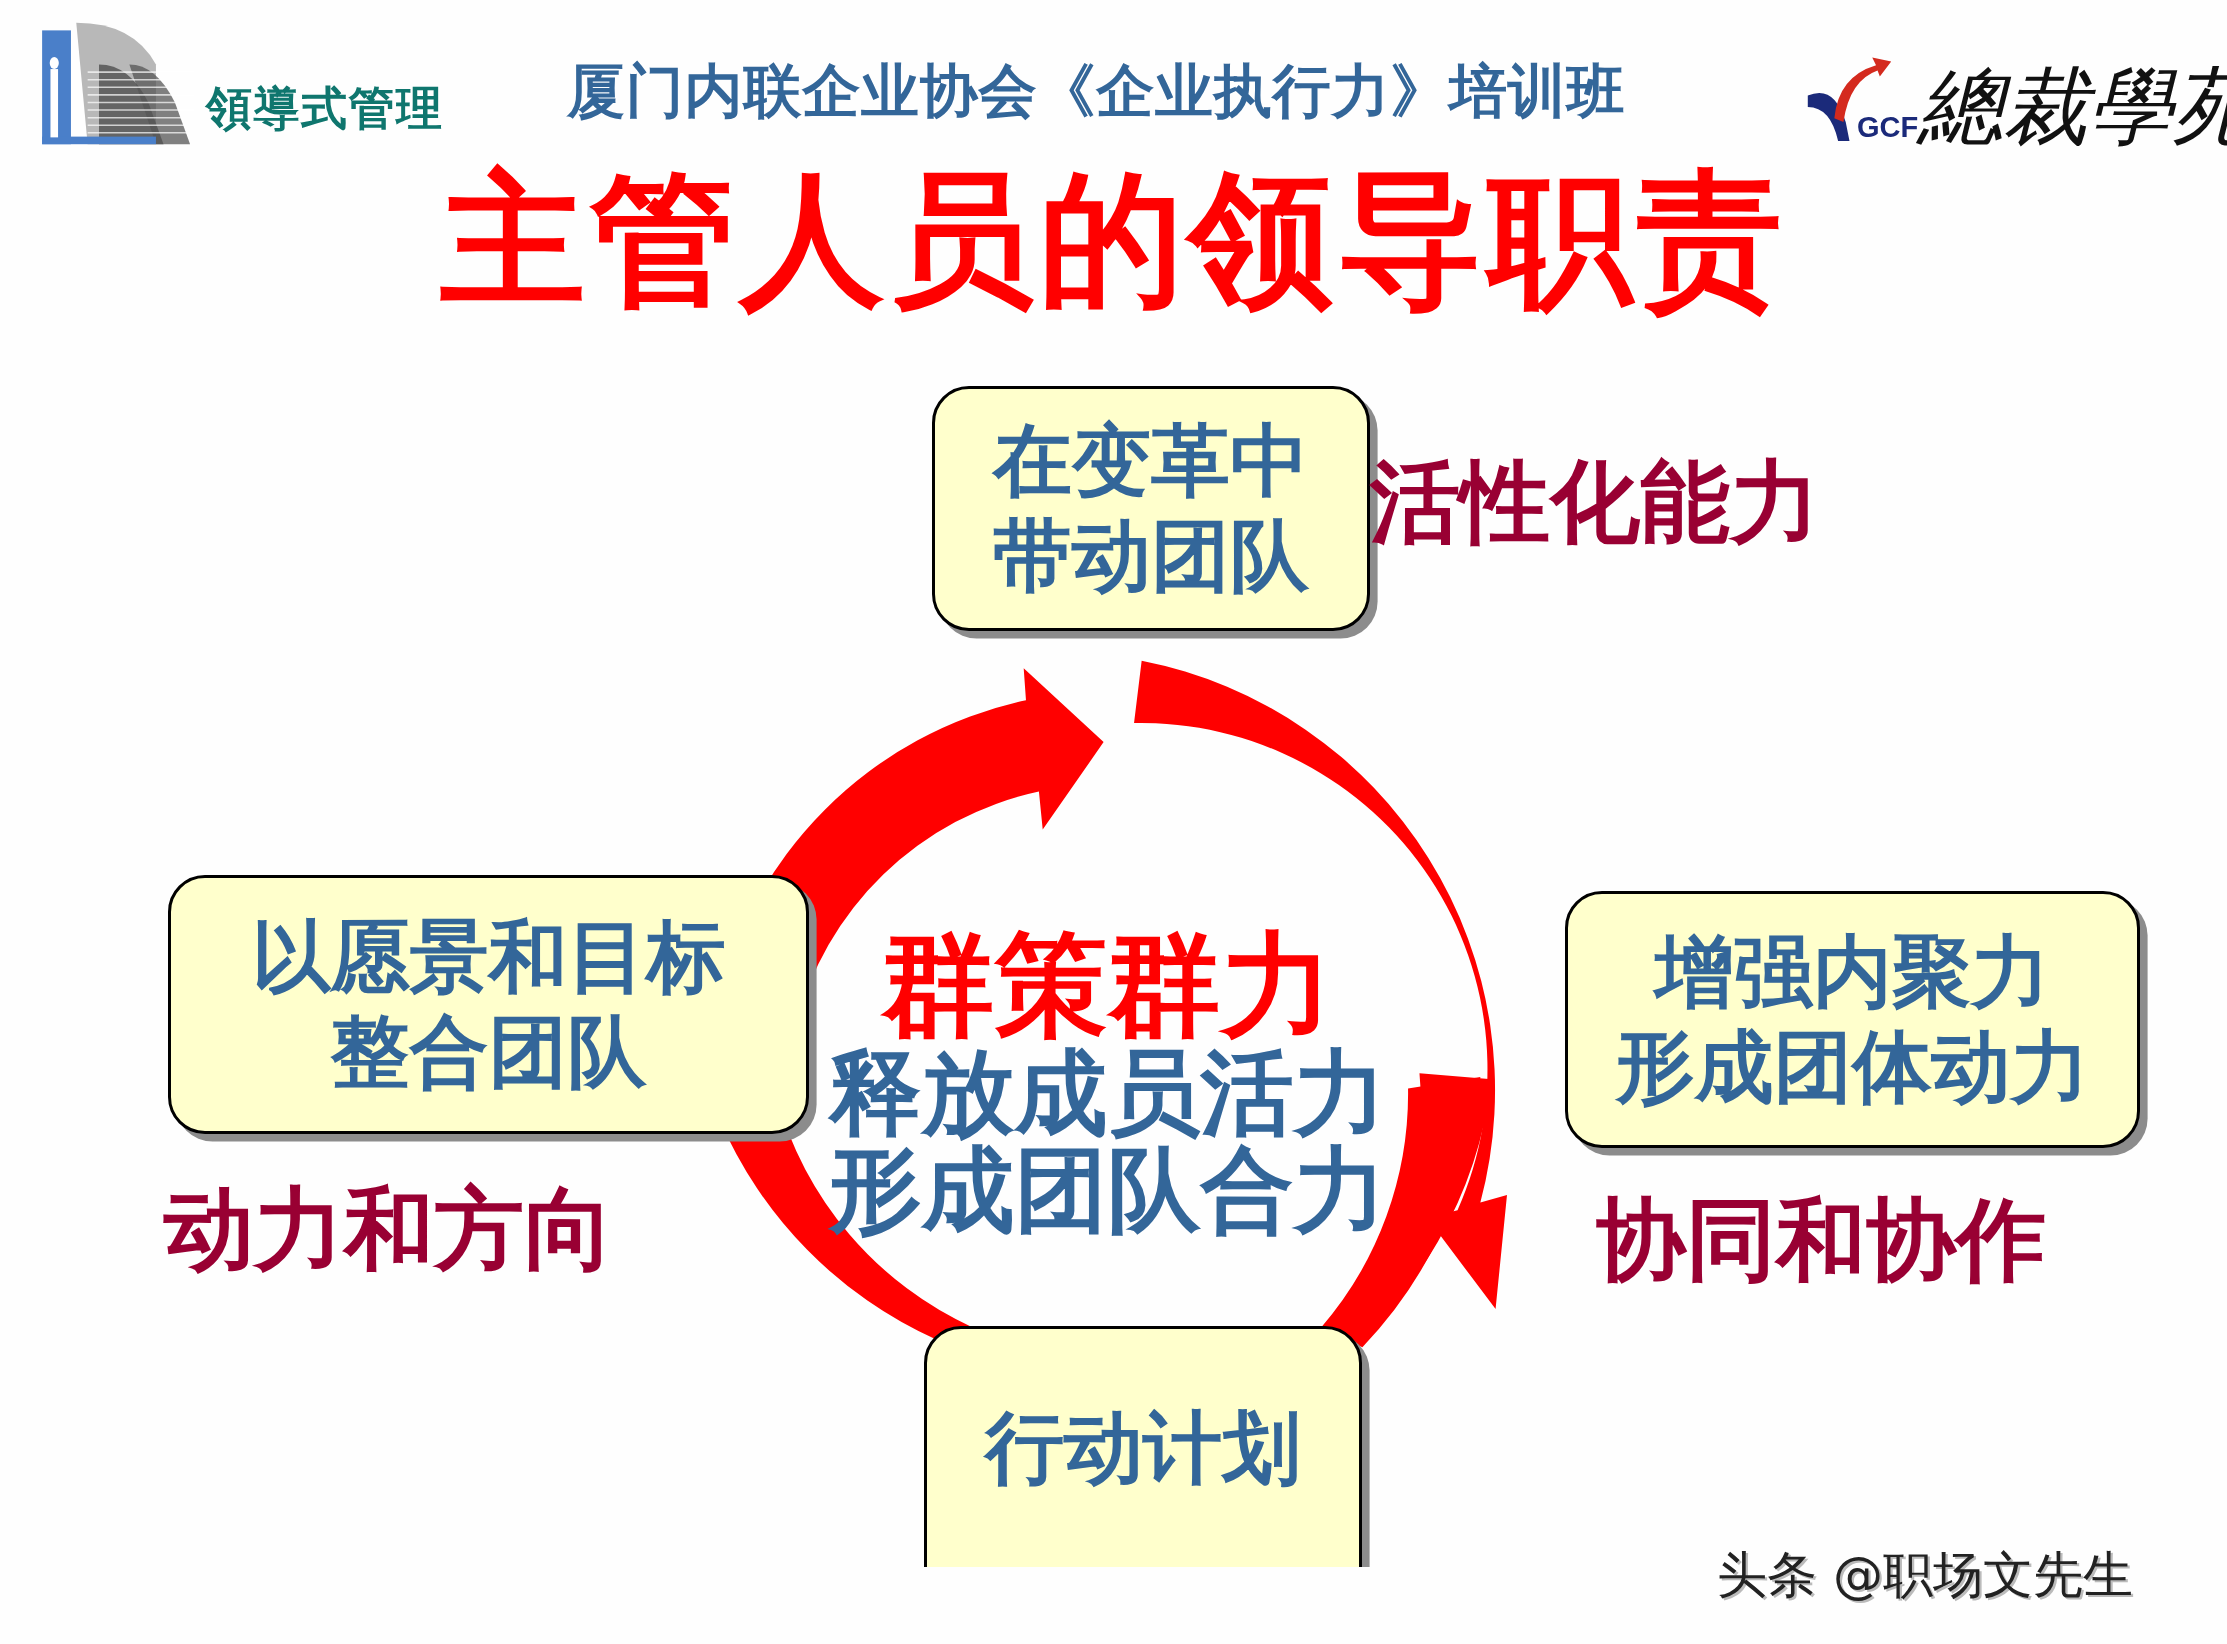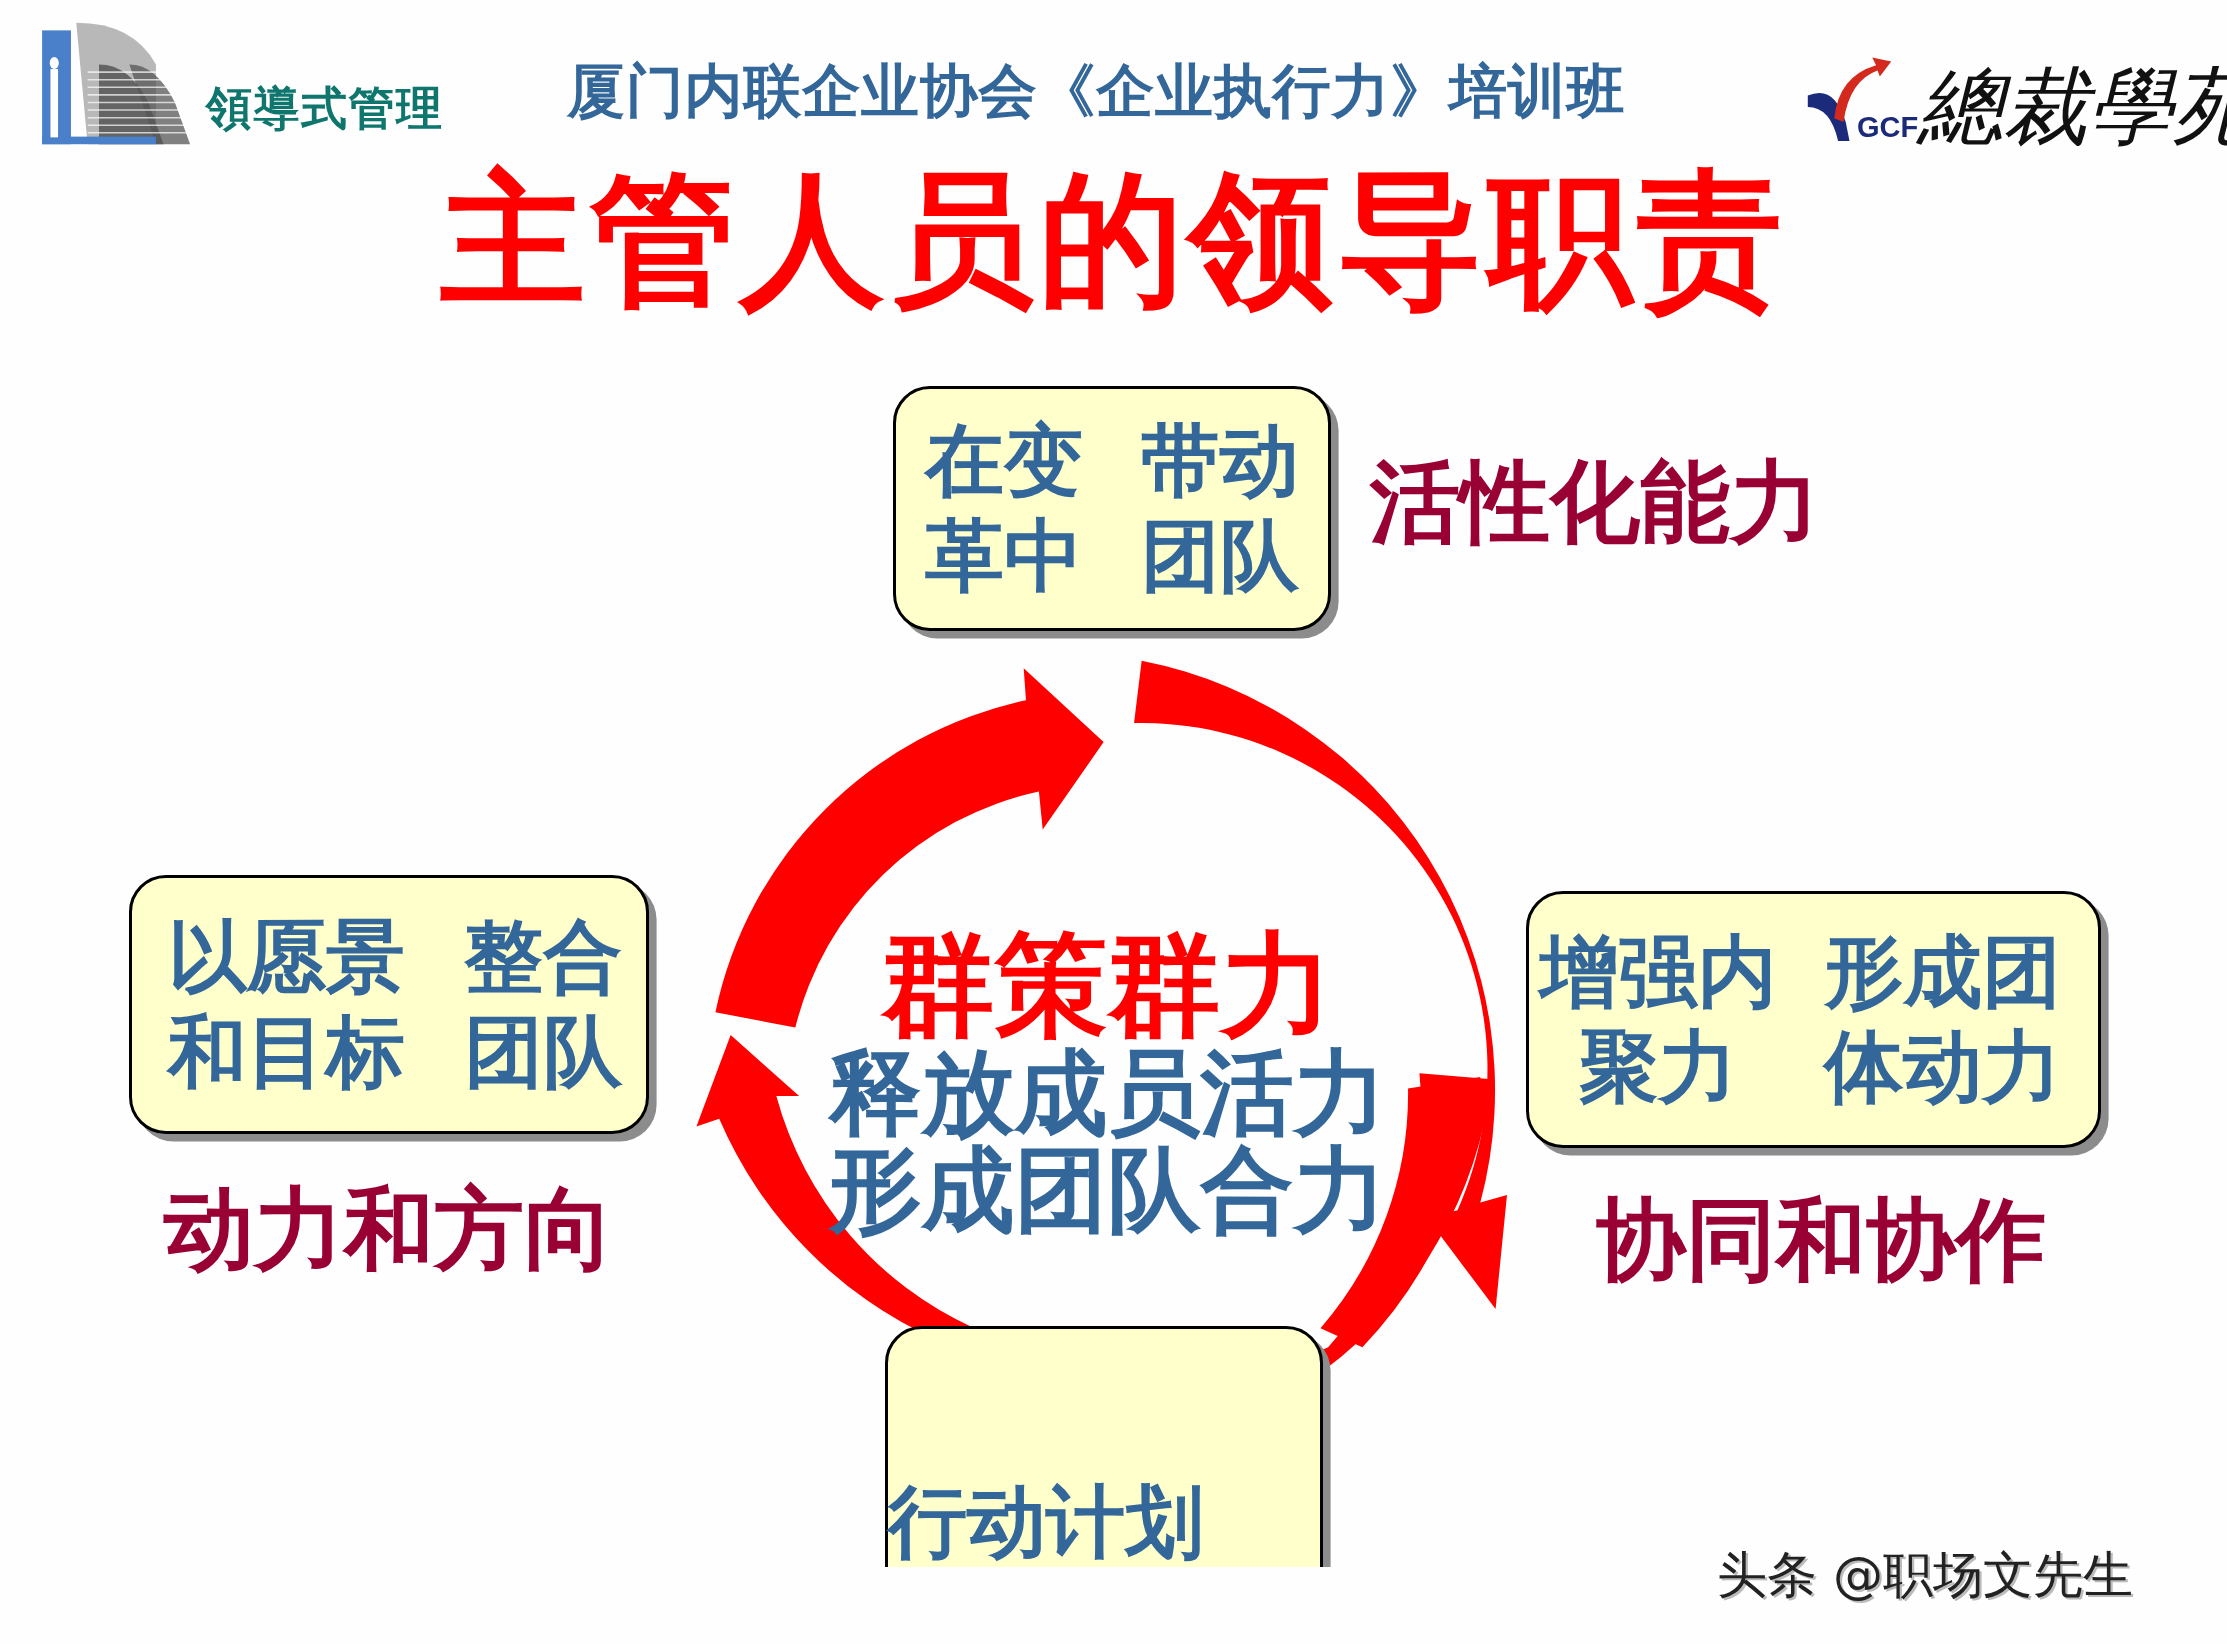--- a/index.html
+++ b/index.html
@@ -8,24 +8,24 @@
   .abs { position:absolute; }
   .logo-left { left:42px; top:19px; width:426px; height:129px; }
   .logo-left .mark { position:absolute; left:0; top:0; width:152px; height:129px; }
   .logo-left .text { position:absolute; left:164px; top:59px; font-size:46px; font-weight:bold; color:#0f766e; letter-spacing:1.5px; white-space:nowrap; }
   .header-title { left:567px; top:53px; font-size:58px; font-weight:bold; color:#336699; white-space:nowrap; letter-spacing:0.8px; }
   .logo-right { left:1804px; top:46px; width:396px; height:99px; }
   .logo-right .gcf { position:absolute; left:53px; top:65px; font-size:29px; font-weight:bold; color:#1b2a7a; font-family:"Liberation Sans", sans-serif;text-align:right; }
   .logo-right .calli { position:absolute; left:114px; top:3.8px; font-size:85px; font-family:"DejaVu Serif", serif; color:#111; font-style:italic; white-space:nowrap; }
   .main-title { left:0; width:2227px; text-align:center; top:167px; font-size:145px; font-weight:bold; color:#ff0000; letter-spacing:4.6px; line-height:1; }
   .box { position:absolute; background:#ffffcc; border:3.8px solid #000; border-radius:37px;
-         box-shadow:7.6px 7.6px 0 #8c8c8c; box-sizing:border-box; display:flex; flex-direction:row;
-         align-items:center; justify-content:center; color:#336699; font-weight:bold; text-align:center; line-height:1.2; }
+         box-shadow:7.6px 7.6px 0 #8c8c8c; box-sizing:border-box; display:flex; flex-direction:column;
+         align-items:center; justify-content:center; color:#336699; font-weight:bold; text-align:center; line-height:1.2;margin-left:39px; }
   .box-top { left:893px; top:386px; width:438px; height:245px; font-size:79px; }
-  .box-left { left:129px; top:875px; width:520px; height:259px; font-size:79px; }
+  .box-left { left:129px; top:875px; width:641px; height:259px; font-size:79px; }
   .box-right { left:1526px; top:891px; width:575px; height:257px; font-size:79px; }
   .box-bottom { left:885px; top:1326px; width:438px; height:320px; font-size:79px; justify-content:flex-start; padding-top:72px; }
   .bottom-cut { left:837px; top:1567px; width:533px; height:84px; background:#fefefe; }
   .label { font-size:90px; font-weight:bold; color:#990033; white-space:nowrap; line-height:1;text-align:center; }
   .label-top { left:1370px; top:457px; }
   .label-left { left:164px; top:1184px; }
   .label-right { left:1596px; top:1195px; }
   .center { left:822px; width:571px; top:910px; text-align:center; font-weight:bold; line-height:1.05;margin-top:16px; }
   .center .hl { color:#ff0000; font-size:113px; }
   .center .sub { color:#336699; font-size:93px; white-space:nowrap; }

